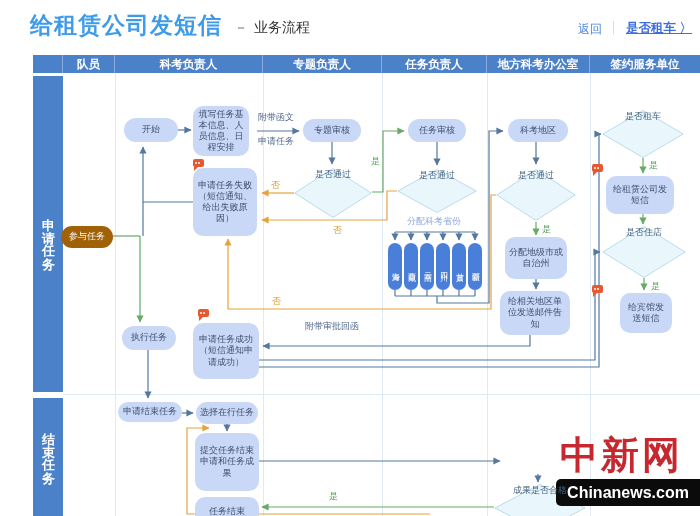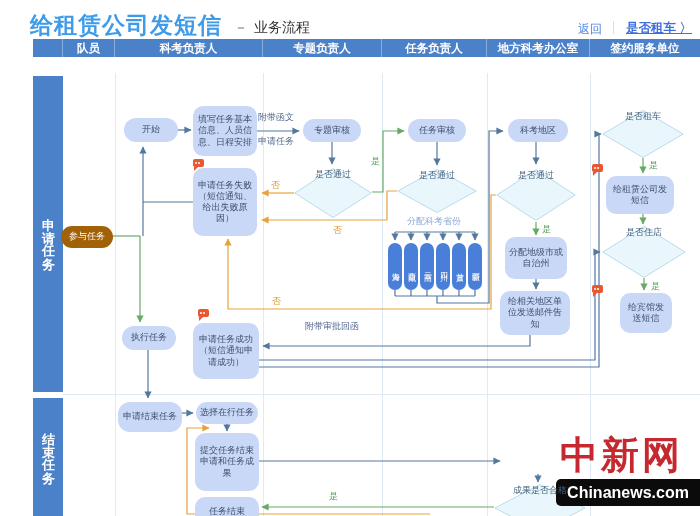--- a/index.html
+++ b/index.html
@@ -7,21 +7,21 @@
          font-family:"Liberation Sans","DejaVu Sans",sans-serif;}
   
   .topbar{position:absolute;left:0;top:0;width:700px;height:55px;background:#fff;}
   .logo{position:absolute;left:30px;top:10px;font-size:23px;font-weight:bold;color:#3d9bea;letter-spacing:1px;}
   .subtitle{position:absolute;left:234px;top:19px;font-size:14px;color:#333;}
   .subtitle .dash{color:#666;margin-right:6px;}
   .back-link{position:absolute;left:578px;top:21px;font-size:12px;color:#4f87dd;text-decoration:none;cursor:pointer;}
   .top-divider{position:absolute;left:613px;top:21px;width:1px;height:13px;background:#ddd;}
   .enter-link{position:absolute;left:626px;top:20px;font-size:12.5px;font-weight:bold;color:#3d6edd;text-decoration:underline;cursor:pointer;}
   
-  .lane-header{position:absolute;left:33px;top:39px;width:667px;height:18px;display:flex;background:#4b81c9;}
+  .lane-header{position:absolute;left:33px;top:55px;width:667px;height:18px;display:flex;background:#4b81c9;}
   .lane-header .cell{display:flex;align-items:center;justify-content:center;color:#fff;
     font-size:11.5px;font-weight:bold;border-right:1px solid rgba(255,255,255,.35);box-sizing:border-box;}
   .lane-header .cell:last-child{border-right:none;}
   .vline{position:absolute;top:73px;height:443px;width:1px;background:#e0eaf4;}
   .hline{position:absolute;left:63px;top:394px;width:637px;height:1px;background:#e0eaf4;}
   .stagebar{position:absolute;left:33px;width:30px;background:#4b81c9;color:#fff;display:flex;justify-content:center;}
   .stagebar span{writing-mode:vertical-rl;text-orientation:upright;font-size:13px;font-weight:bold;letter-spacing:13px;}
   
   .node{position:absolute;display:flex;align-items:center;justify-content:center;text-align:center;
         box-sizing:border-box;color:#3f4f70;font-size:9px;line-height:1.25;}
@@ -143,25 +143,25 @@
     </g>
     <g stroke="#e6a33c" stroke-width="1.2" fill="none">
       <path d="M294,193 L262,193" marker-end="url(#mo)"></path>
       <path d="M397,191 L387,191 L387,220 L262,220" marker-end="url(#mo)"></path>
       <path d="M496,195 L491,195 L491,309 L228,309 L228,239" marker-end="url(#mo)"></path>
       <path d="M430,514 L187,514 L187,428 L209,428" marker-end="url(#mo)"></path>
     </g>
   </svg>
 
   <div class="node pill" style="left:124px;top:118px;width:54px;height:24px">开始</div>
-  <div class="node rect" style="left:193px;top:106px;width:64px;height:50px">填写任务基本信息、人员信息、日程安排</div>
+  <div class="node rect" style="left:193px;top:106px;width:56px;height:50px">填写任务基本信息、人员信息、日程安排</div>
   <div class="node rect" style="left:193px;top:168px;width:64px;height:68px">申请任务失败（短信通知、给出失败原因）</div>
   <div class="node rect" style="left:193px;top:323px;width:66px;height:56px">申请任务成功（短信通知申请成功）</div>
   <div class="node pill" style="left:122px;top:326px;width:54px;height:24px">执行任务</div>
-  <div class="node pill" style="left:118px;top:402px;width:64px;height:30px">申请结束任务</div>
+  <div class="node pill" style="left:118px;top:402px;width:64px;height:20px">申请结束任务</div>
   <div class="node pill" style="left:196px;top:402px;width:62px;height:22px">选择在行任务</div>
   <div class="node rect" style="left:195px;top:433px;width:64px;height:58px">提交任务结束申请和任务成果</div>
   <div class="node rect" style="left:195px;top:497px;width:64px;height:30px">任务结束</div>
 
   <div class="node gpill" style="left:61px;top:226px;width:52px;height:22px">参与任务</div>
 
   <div class="node pill" style="left:303px;top:119px;width:58px;height:23px">专题审核</div>
   <div class="diamond" style="left:294px;top:168px;width:78px;height:50px">
     <svg viewBox="0 0 100 100" preserveAspectRatio="none">
         <polygon points="50,1 99,50 50,99 1,50"></polygon>

